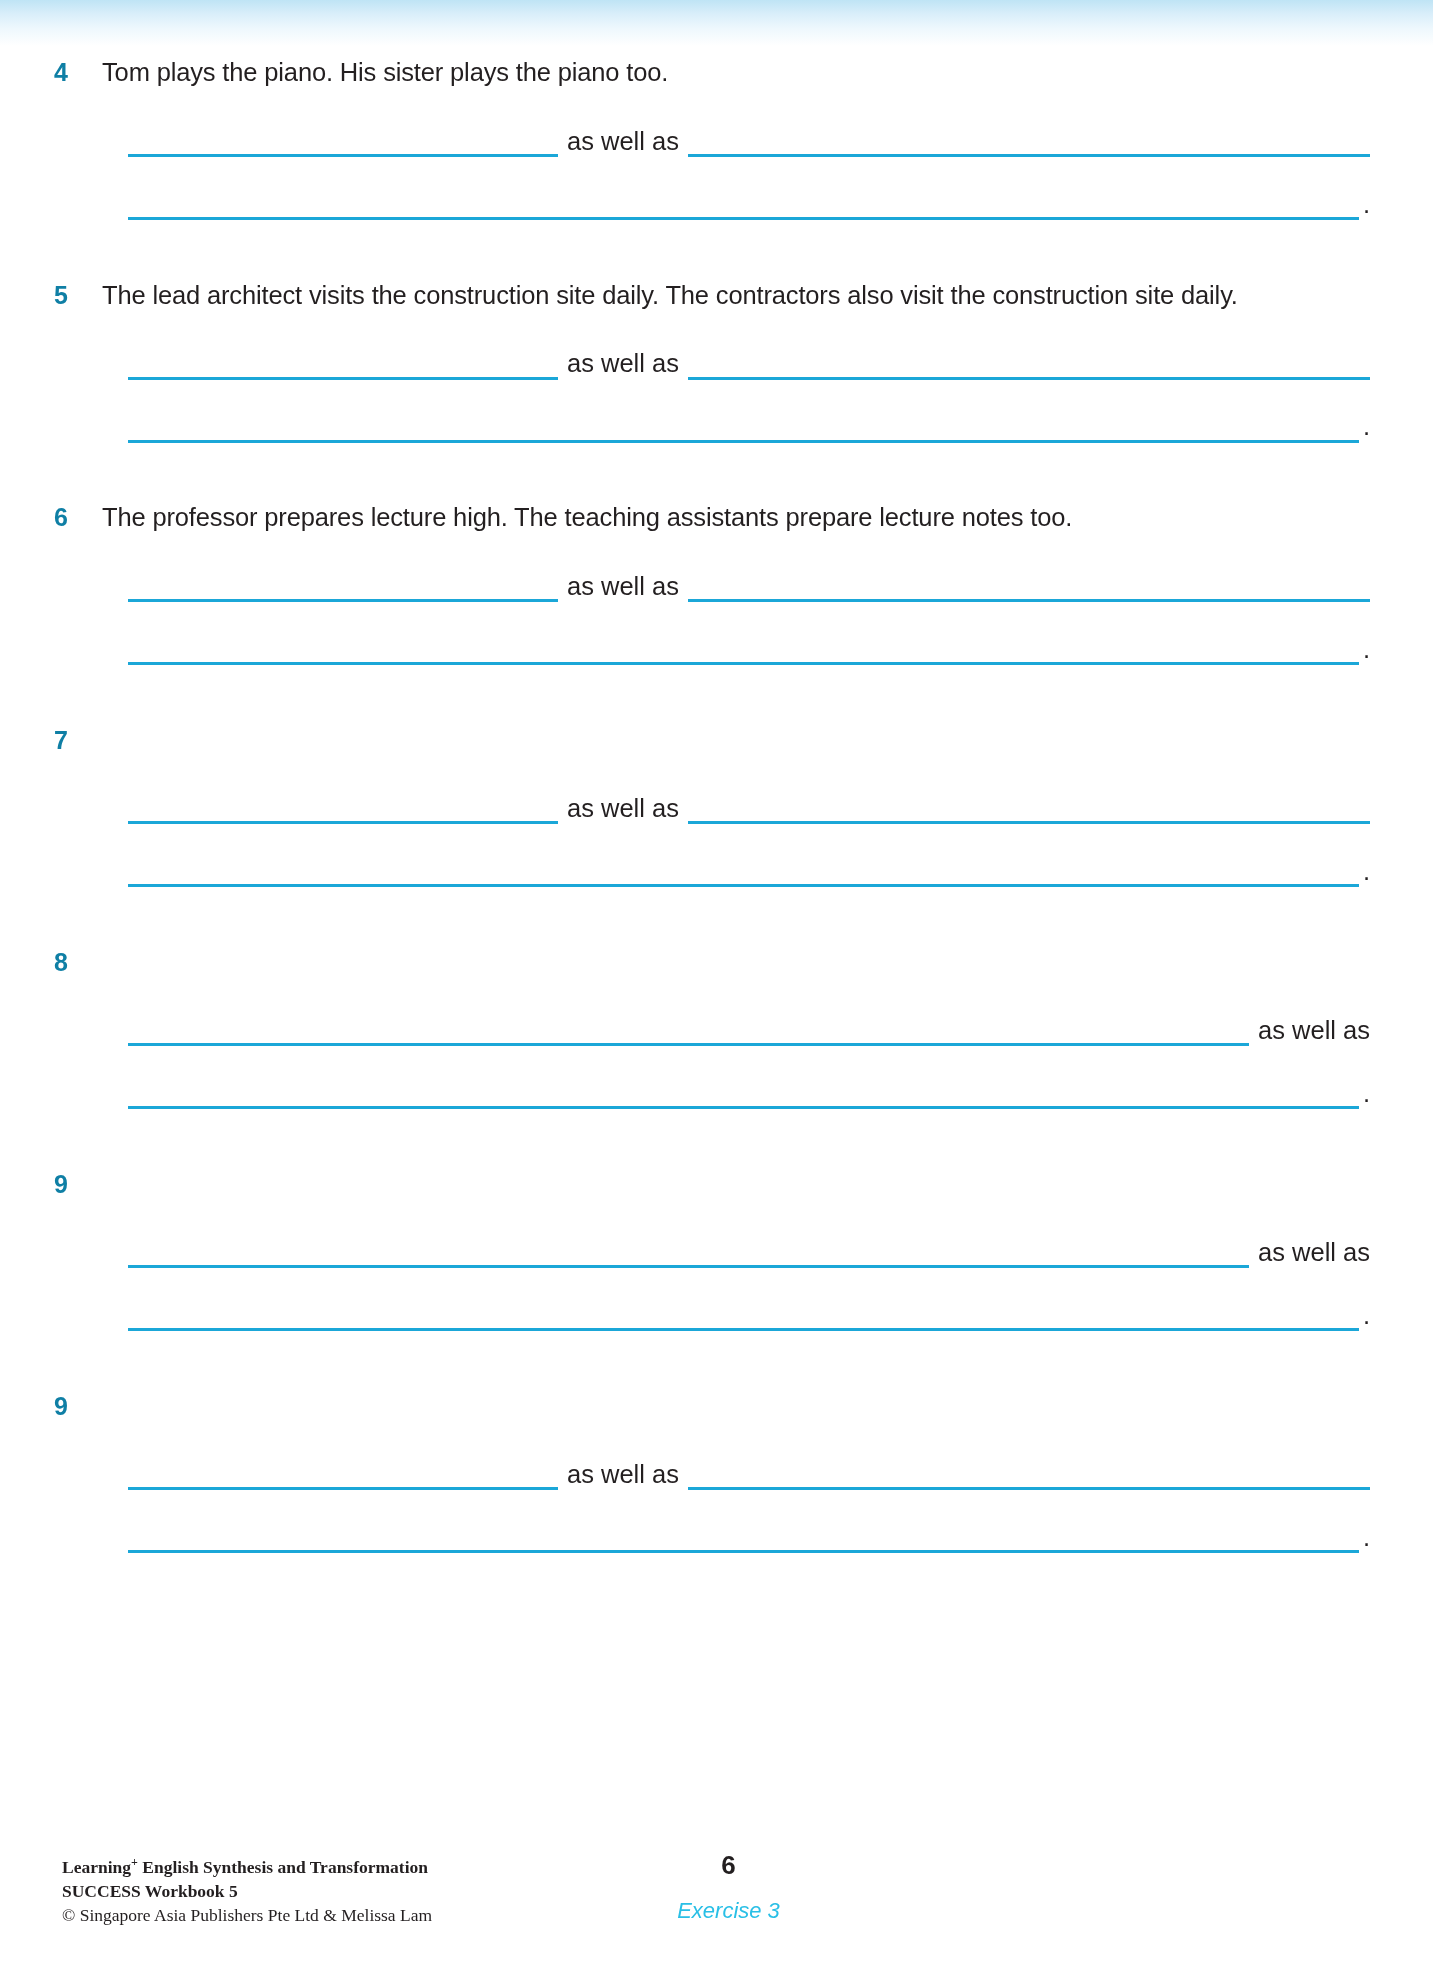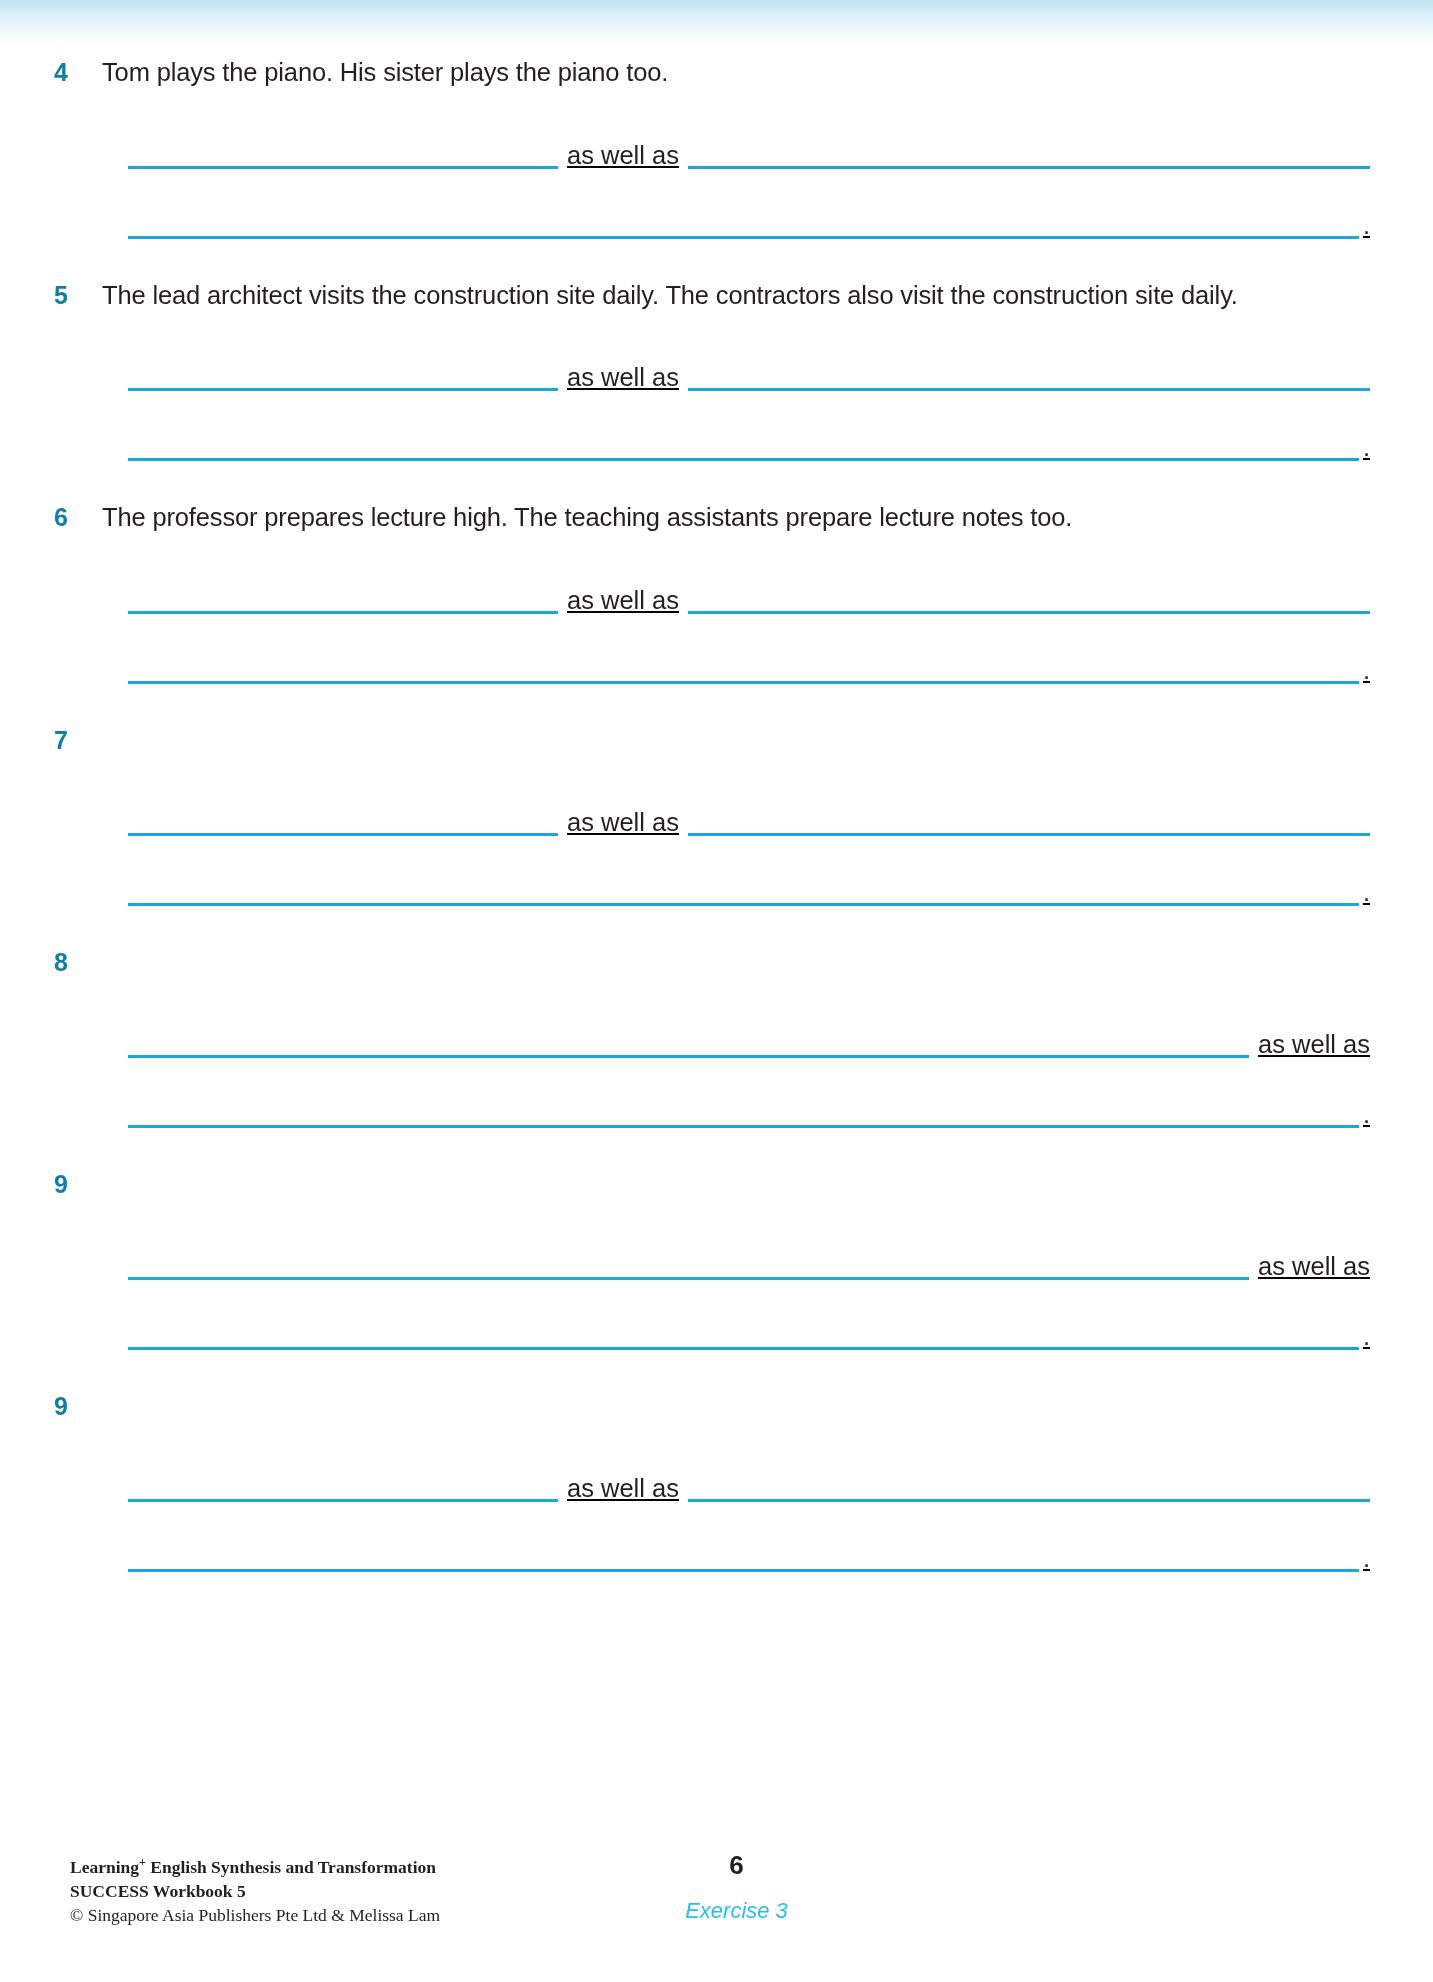--- a/index.html
+++ b/index.html
@@ -78,23 +78,22 @@
 
   
   .answer-area {
     padding-left: 128px;
     padding-right: 63px;
     padding-top: 20px;
   }
 
   .ansline {
     display: flex;
-    align-items: flex-end;
+    align-items: center;
     height: 56px;
-    text-decoration: underline;
   }
 
   .rule {
     border-bottom: 3.5px solid #1ba7d8;
     height: 30px;
     flex: 1 1 auto;
   }
 
   .conj {
     flex: 0 0 auto;
@@ -116,21 +115,21 @@
 
   
   .ansline.second { height: 70px; }
 
   
   .qblock { margin-bottom: 36px; }
 
   
   #footer {
     position: absolute;
-    left: 12px;
+    left: 4px;
     bottom: 36px;
     width: 1195px;
     height: 96px;
   }
 
   #footer-left {
     position: absolute;
     left: 58px;
     top: 0;
     font-family: "Liberation Serif", serif;

